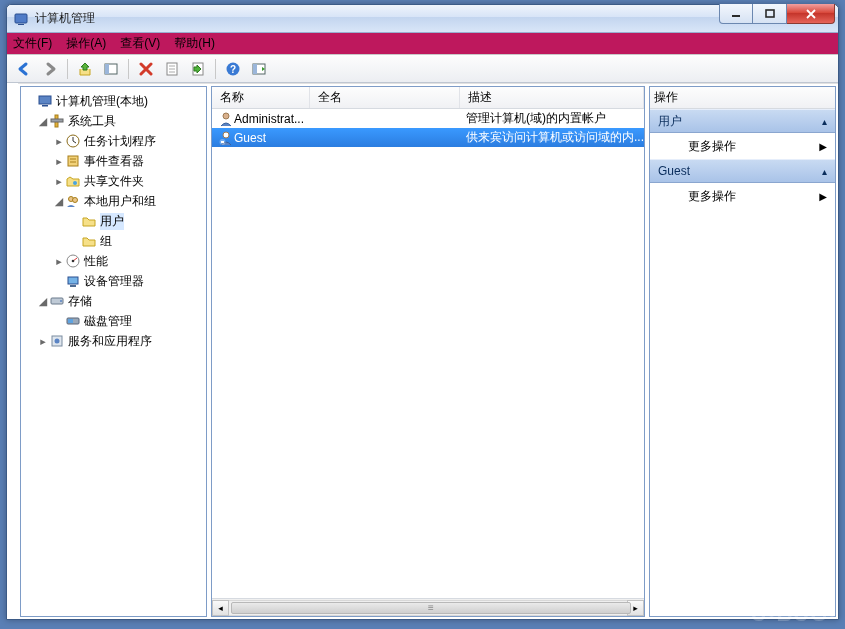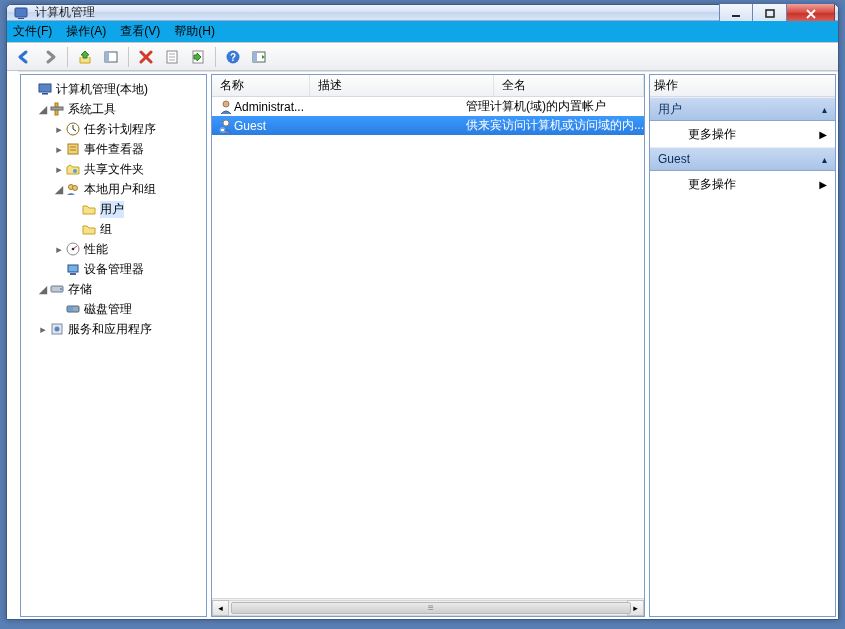--- a/index.html
+++ b/index.html
@@ -17,21 +17,21 @@
   left: 6px; top: 4px;
   width: 833px; height: 616px;
   background: #fff;
   border: 1px solid #3b5a86;
   border-radius: 5px 5px 0 0;
   box-shadow: 0 0 6px rgba(0,0,0,.3);
   display: flex;
   flex-direction: column;
 }
 .titlebar {
-  height: 16px;
+  height: 28px;
   background: linear-gradient(#eef3fb 0%, #d7e4f7 45%, #c3d5ef 46%, #d9e6f8 100%);
   border-bottom: 1px solid #9aaed0;
   display: flex;
   align-items: center;
   padding-left: 6px;
   border-radius: 5px 5px 0 0;
 }
 .titlebar .app-icon { width:16px; height:16px; margin-right:6px; display:inline-flex; align-items:center; justify-content:center; }
 .titlebar .title-text { color:#1a1a1a; font-size:12px; }
 .titlebar .controls {
@@ -50,21 +50,21 @@
   background: linear-gradient(#f1a0a0,#d94a3d 45%,#c23228 46%,#e6645a);
   color:#fff; border-color:#8a3a32;
   border-radius:0 0 4px 0;
   margin-right:3px;
 }
 .ctl.min { border-radius:0 0 0 4px; }
 .ctl + .ctl { border-left:none; }
 
 .menubar {
   height:22px;
-  background:#0ea5e9;
+  background:#be185d;
   border-bottom:1px solid #c8c8c8;
   display:flex; align-items:center;
   padding-left:6px;
   gap:14px;
 }
 .menubar span { cursor:default; }
 
 .toolbar {
   height:28px;
   background:linear-gradient(#fdfdfd,#eceef2);
@@ -144,21 +144,21 @@
   color:#0a2d5c;
 }
 .act-section .chev { margin-left:auto; font-size:10px; }
 .act-item {
   height:26px; display:flex; align-items:center;
   padding-left:38px; padding-right:8px;
 }
 .act-item .arrow { margin-left:auto; font-size:10px; }
 
 .watermark {
-  position:absolute; right:8px; bottom:14px;
+  position:absolute; right:8px; bottom:2px;
   color:rgba(255,255,255,.22);
   font-size:22px; font-weight:700; font-family:Arial,sans-serif;
   letter-spacing:1px;
 }
 
 
 svg { display:block; }
 </style>
 </head>
 <body>
@@ -392,22 +392,22 @@
               </svg>
             </span>
           <span class="tlabel">服务和应用程序</span>
         </div>
       </div>
     </div>
 
     <div class="pane mid">
       <div class="col-hdr">
         <div class="col" style="width:98px">名称</div>
+        <div class="col" style="width:150px">全名</div>
         <div class="col" style="flex:1">描述</div>
-        <div class="col" style="width:150px">全名</div>
       </div>
       <div class="list-body" id="list-body">
           <div class="list-row">
             <div class="cell first" style="width:98px">
               <span class="uicon">
                 <svg width="16" height="16">
                   <circle class="head" cx="8" cy="5" r="3" fill="#d9b08c" stroke="#9c7a54"></circle>
                   <path d="M3 15 Q8 9 13 15" fill="#5b84c4" stroke="#365f9c"></path>
                 </svg>
               </span>

